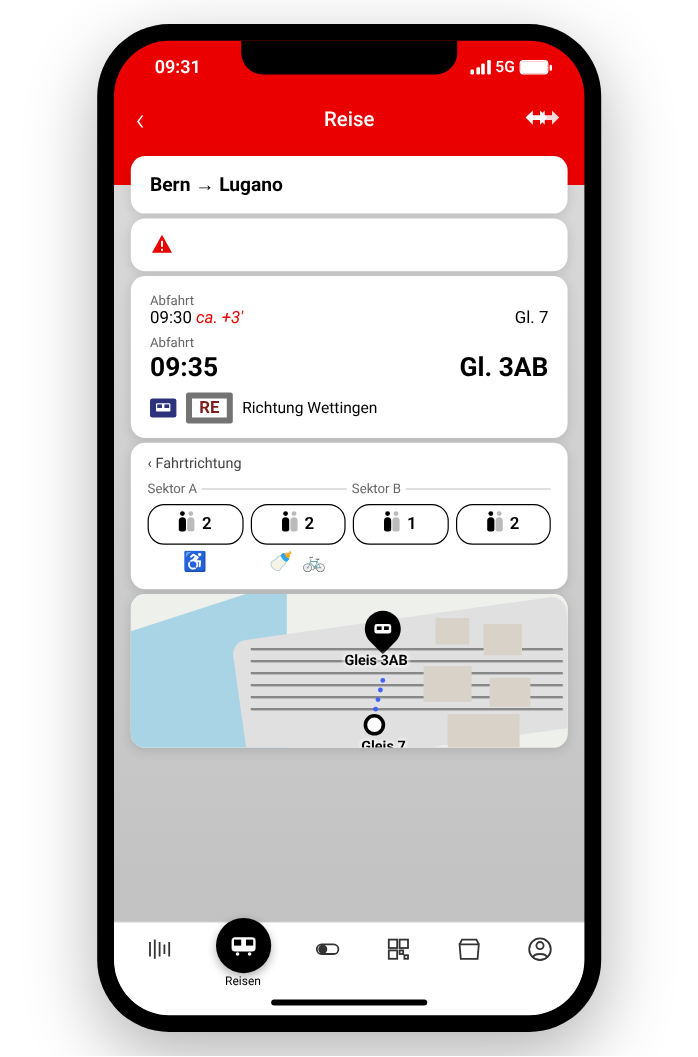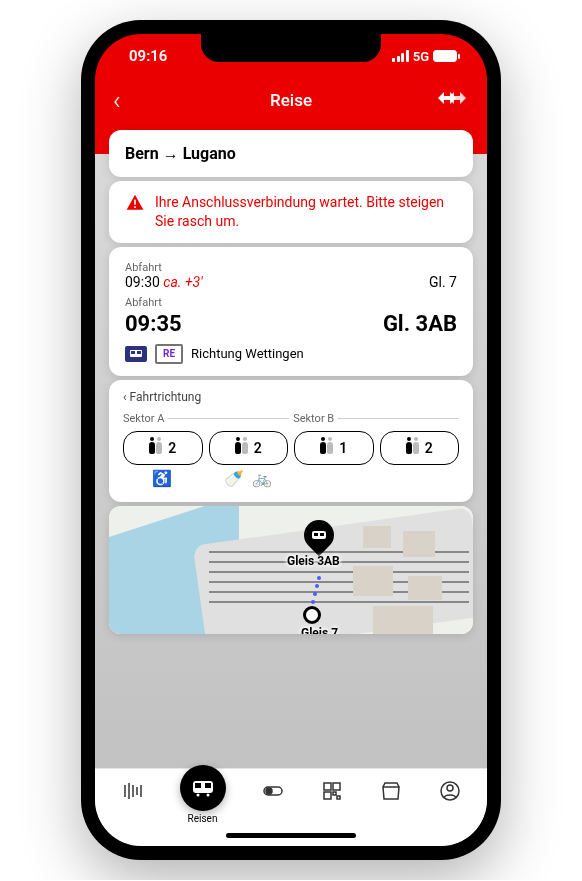--- a/index.html
+++ b/index.html
@@ -104,21 +104,21 @@
   .arr-row { font-size:14px; margin-bottom:6px; }
   .delay { color:#eb0000;font-style:italic; }
   .dep-row { font-size:22px; font-weight:700; margin:2px 0 8px;}
   .train-row { display:flex; align-items:center; gap:8px; font-size:13px; }
   .train-icon {
     width:22px;height:16px;background:#2d327d;border-radius:2px;
     display:inline-flex;align-items:center;justify-content:center;
   }
   .train-icon svg{width:14px;height:10px;}
   .re-badge{
-    border:2px solid #737373;color:#6d28d9;font-weight:700;font-size:10px;
+    border:5px solid #737373;color:#7f1d1d;font-weight:700;font-size:14px;
     padding:0 6px;border-radius:2px;line-height:16px;
   }
 
   .formation-card { padding:10px 14px 14px; }
   .direction { font-size:12px; color:#444; margin-bottom:8px; }
   .sectors { display:flex; gap:4px; font-size:11px; color:#666; margin-bottom:6px; align-items:center;}
   .sectors .line { flex:1; height:1px; background:#ccc; }
   .cars { display:flex; gap:6px; }
   .car {
     flex:1;
@@ -205,21 +205,21 @@
   }
 </style>
 </head>
 <body>
 
 <div class="phone">
   <div class="screen">
     <div class="notch"></div>
 
     <div class="statusbar">
-      <span>09:16</span>
+      <span>09:31</span>
       <div class="status-right">
         <span class="bars">
             <span></span>
             <span></span>
             <span></span>
             <span></span>
           </span>
         <span>5G</span>
         <span class="battery">
             <i></i>
@@ -247,21 +247,20 @@
         <span class="arrow"> → </span>
         <span>Lugano</span>
       </div>
 
       <div class="card alert-card">
         <svg class="alert-icon" viewBox="0 0 24 24">
             <path fill="#eb0000" d="M12 2 L22 20 H2 Z"></path>
             <rect x="11" y="8" width="2" height="6" fill="#fff"></rect>
             <rect x="11" y="16" width="2" height="2" fill="#fff"></rect>
           </svg>
-        <span>Ihre Anschlussverbindung wartet. Bitte steigen Sie rasch um.</span>
       </div>
 
       <div class="card transfer-card">
         <div class="label-sm">Abfahrt</div>
         <div class="row arr-row">
           <span>
             <span>09:30</span>
             <span class="delay">ca. +3'</span>
           </span>
           <span>Gl. 7</span>

